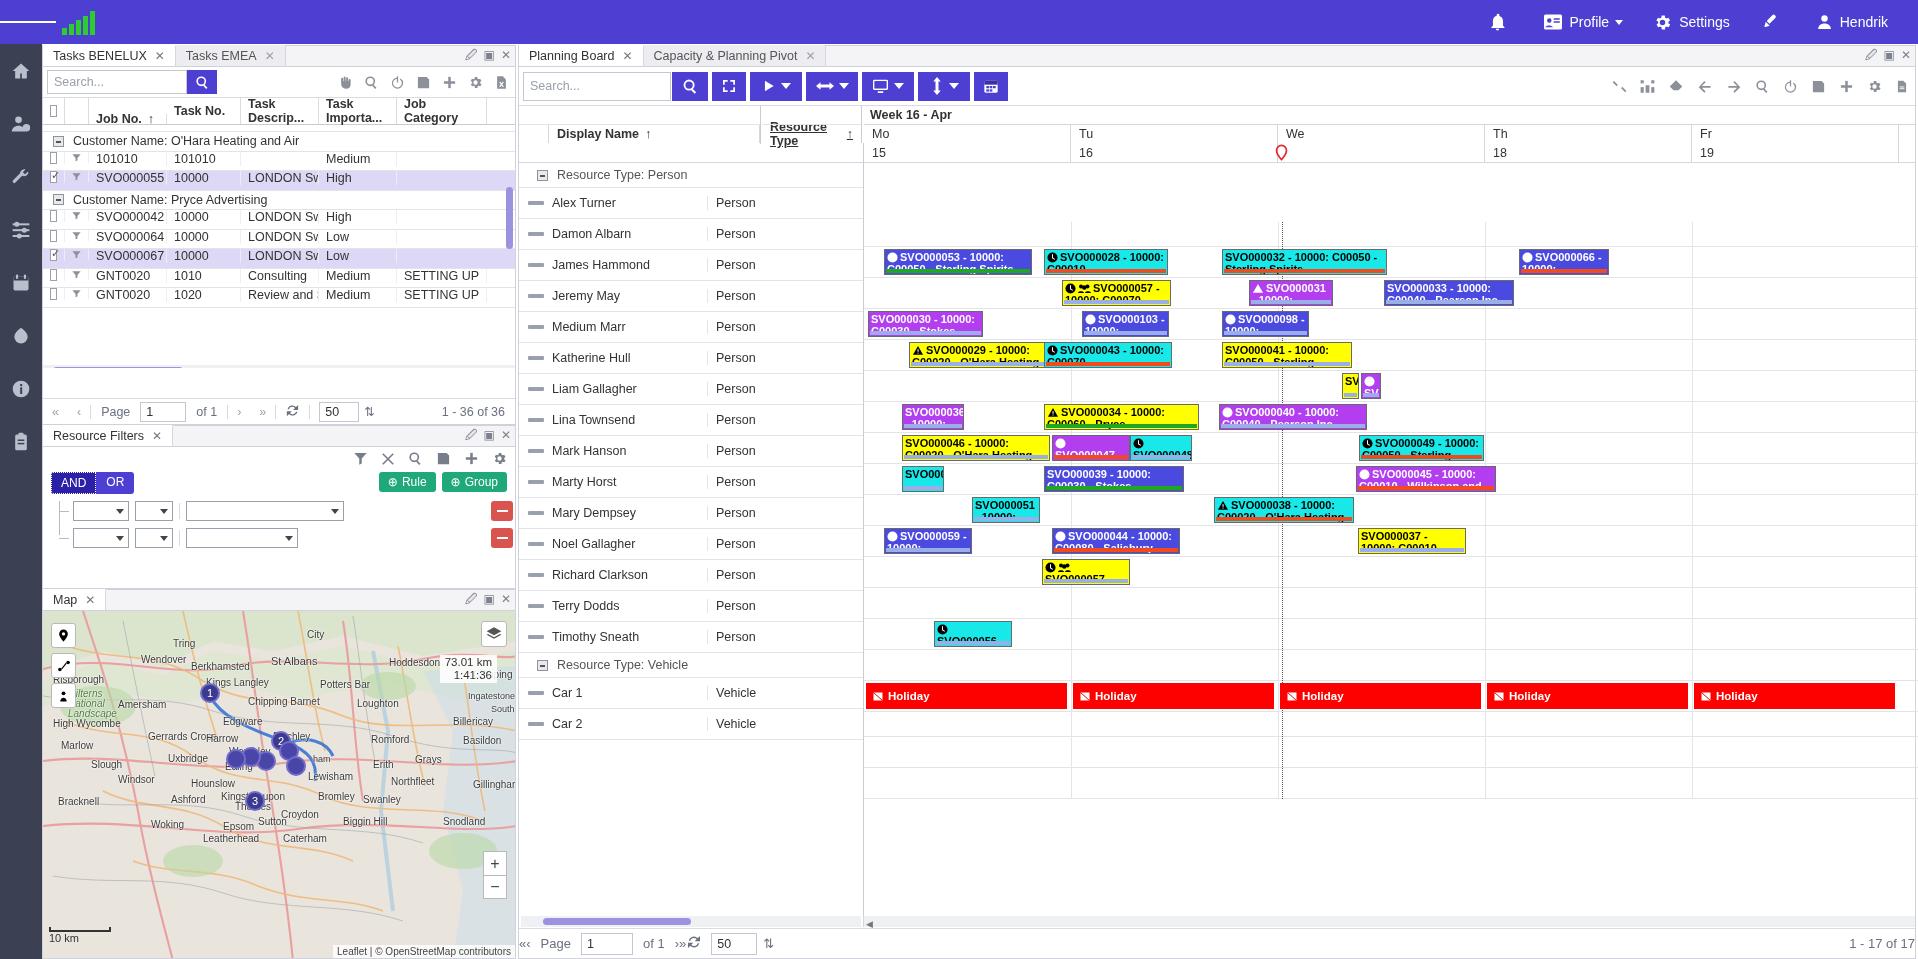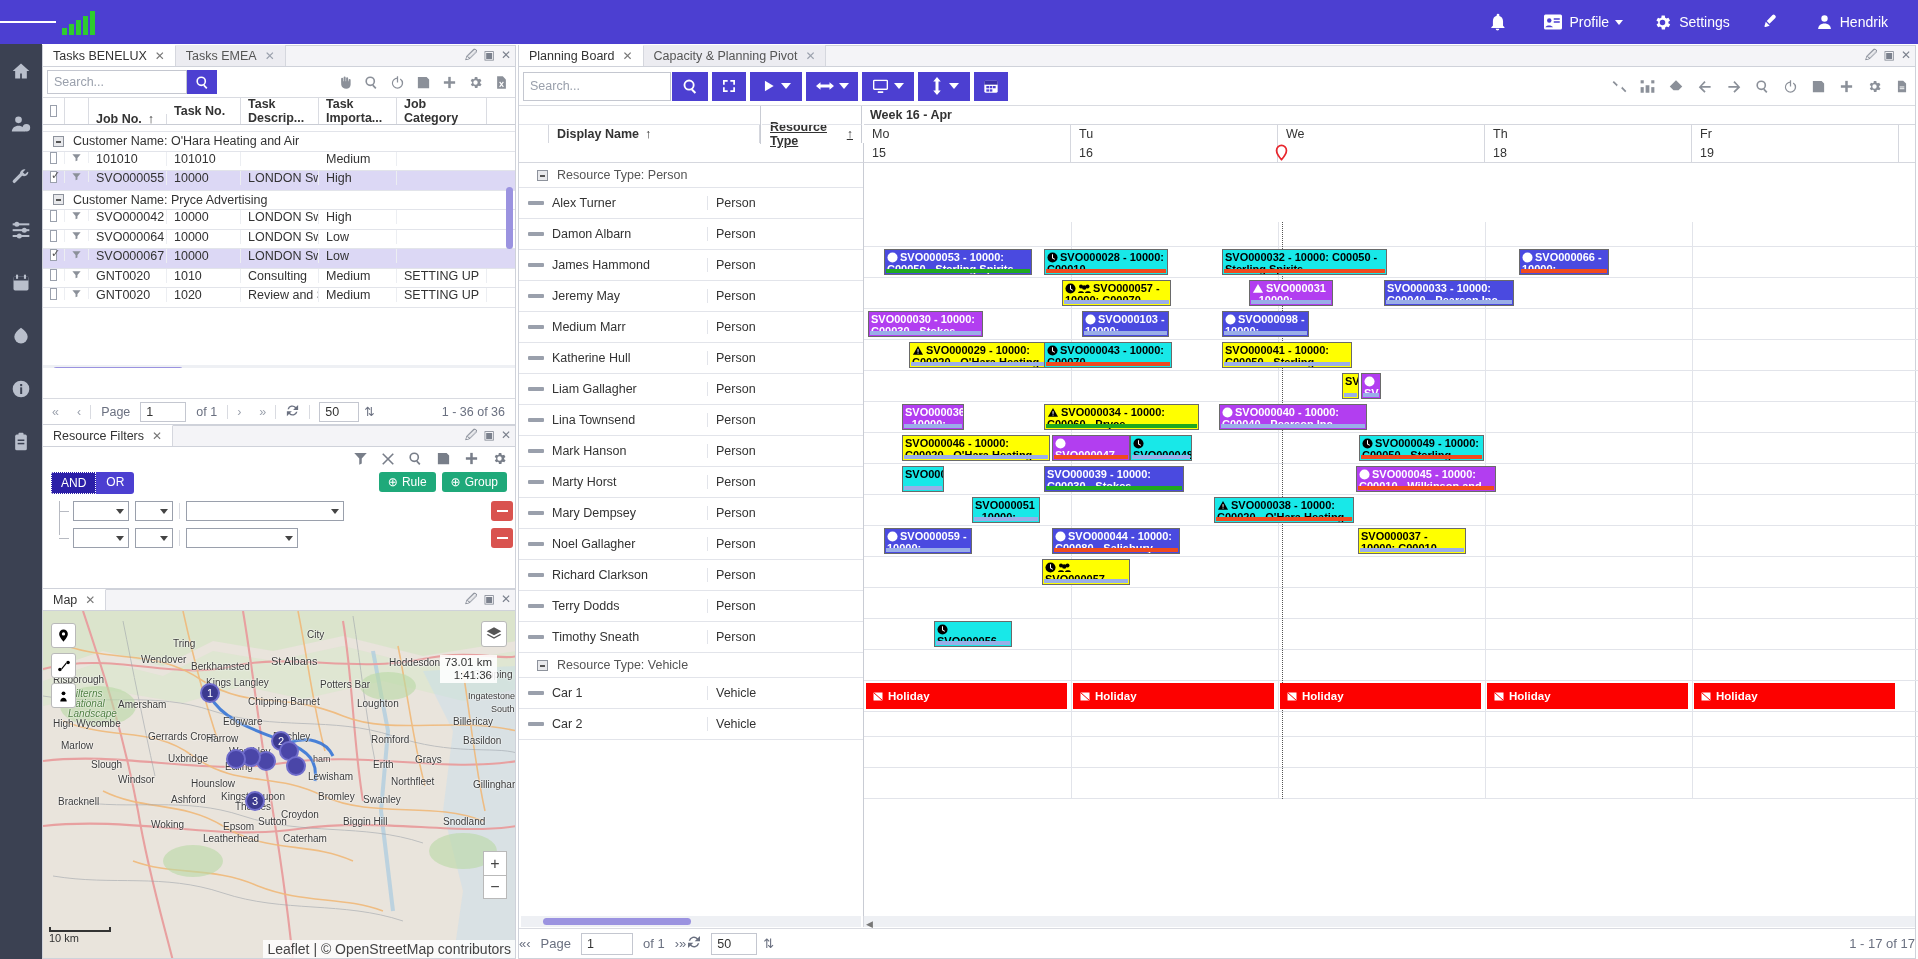--- a/index.html
+++ b/index.html
@@ -673,21 +673,21 @@
         <div>1:41:36</div>
       </div>
 
       <div class="zbtn" style="top:240px; border-bottom:none;">+</div>
       <div class="zbtn" style="top:264px;">−</div>
 
       <div style="position:absolute; left:6px; bottom:14px; font-size:11px; color:#333;">
         <div style="border:2px solid #333; border-top:none; width:62px; height:5px;"></div>
         <div>10 km</div>
       </div>
-      <div style="position:absolute; right:0; bottom:0; background:rgba(255,255,255,.82); font-size:14px; color:#444; padding:1px 4px;">
+      <div style="position:absolute; right:0; bottom:0; background:rgba(255,255,255,.82); font-size:10px; color:#444; padding:1px 4px;">
         <span>Leaflet | © OpenStreetMap contributors</span>
       </div>
     </div>
   </div>
 </div>
 
 <div class="panel" id="planPanel" style="left:518px; top:45px; width:1398px; height:914px;">
   <div class="tabstrip">
     <div class="tab active">
       <span>Planning Board</span>

